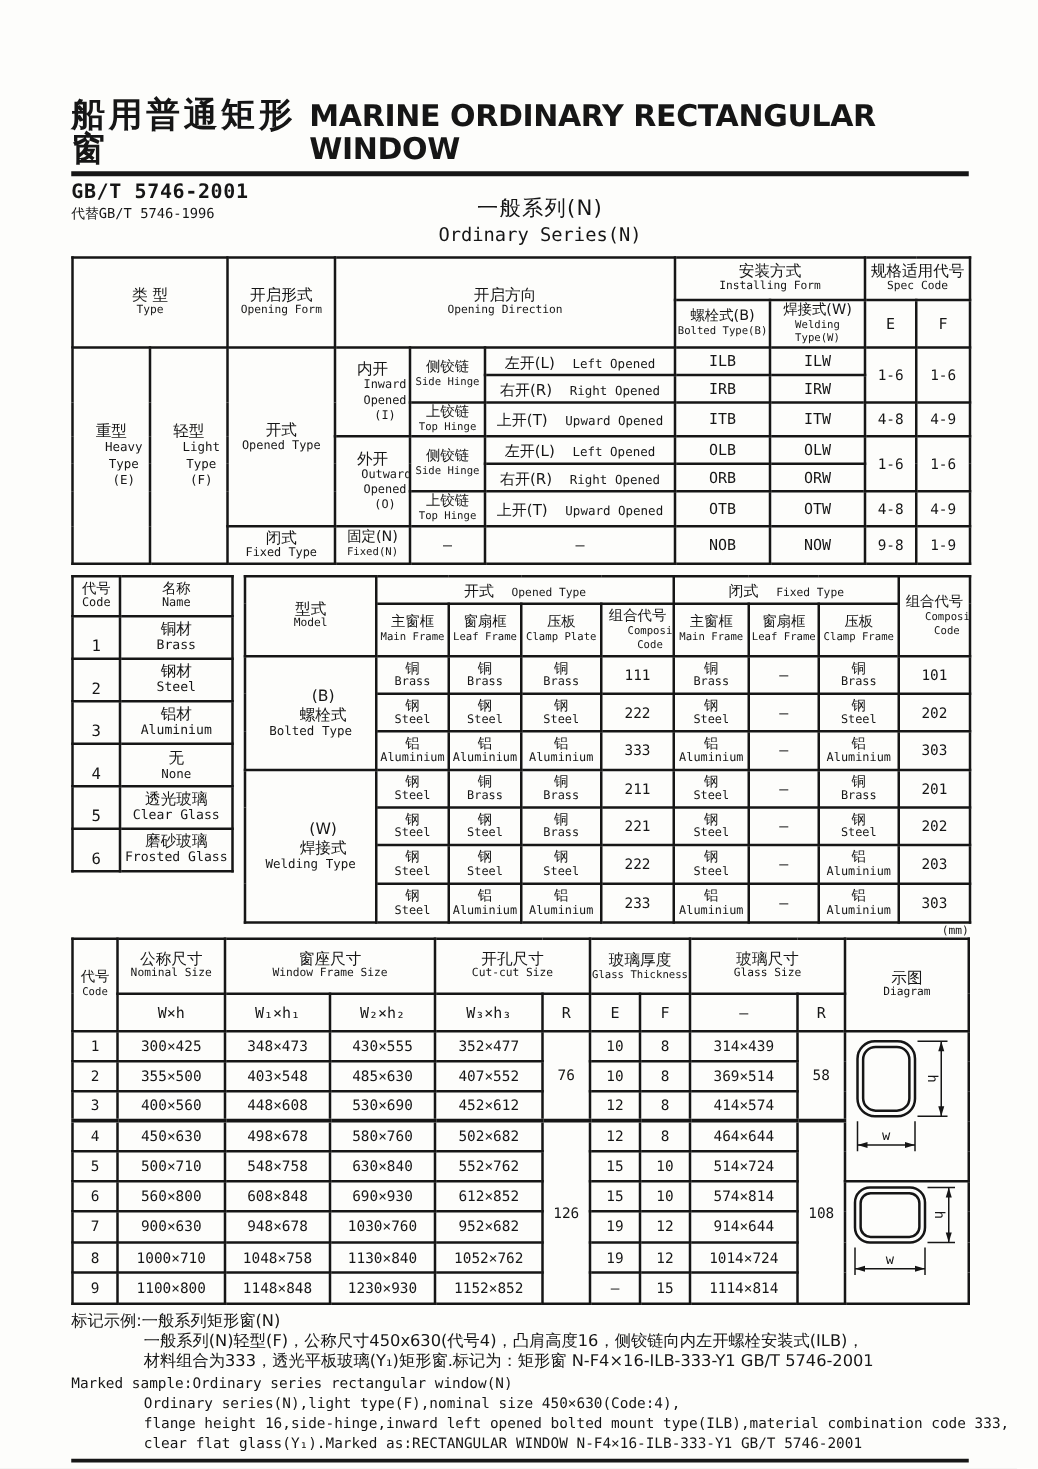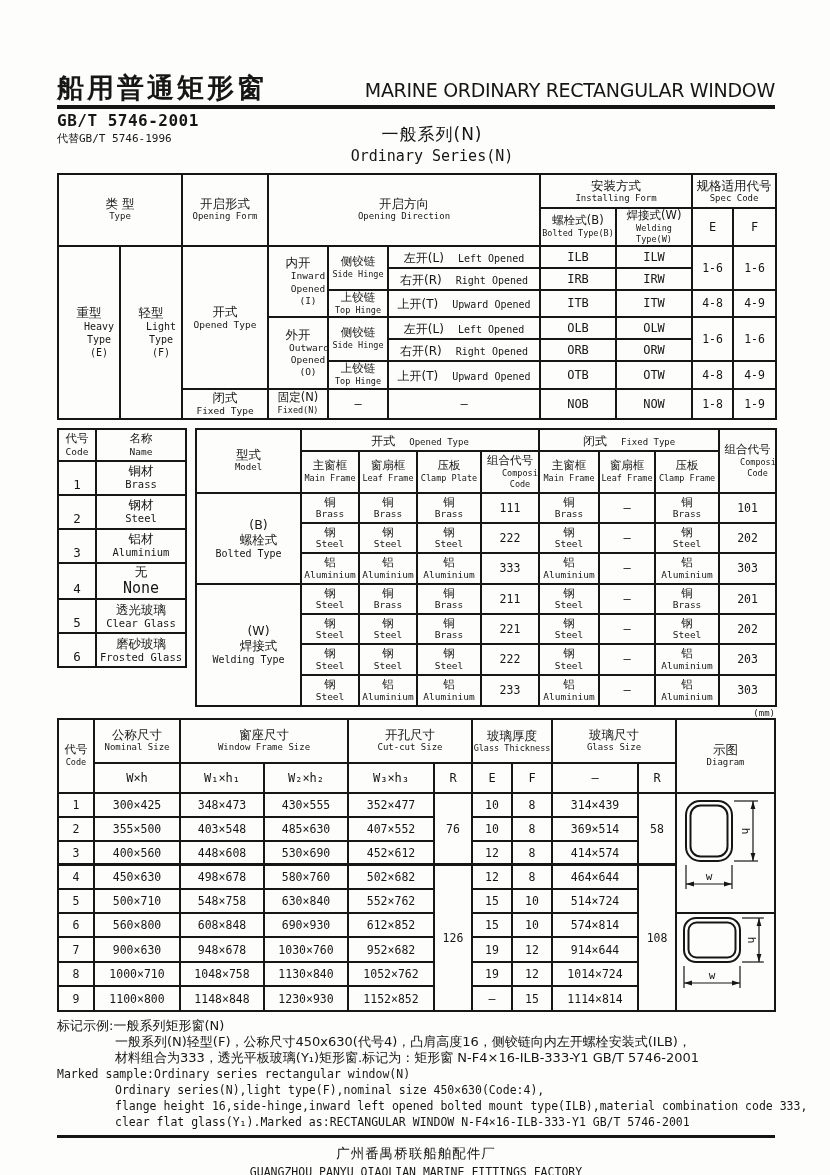--- a/index.html
+++ b/index.html
@@ -3,21 +3,21 @@
 <meta charset="utf-8">
 <style>
   html,body{margin:0;padding:0;background:#e8e8e6;}
   .page{position:relative;width:830px;height:1175px;background:#fdfdfb;color:#161616;
         font-family:"DejaVu Sans","Liberation Sans",sans-serif;overflow:hidden;}
   .content{position:absolute;left:57px;top:0;width:718px;}
 
   
   .title-row{display:flex;justify-content:space-between;align-items:flex-end;padding-top:42px;}
   .title-zh{font-size:27px;font-weight:600;letter-spacing:3px;line-height:1;}
-  .title-en{font-size:19px;font-weight:400;letter-spacing:-0.3px;line-height:1.1;margin-top:38px;}
+  .title-en{font-size:24px;font-weight:700;letter-spacing:-0.3px;line-height:1.1;margin-top:38px;}
   .head-rule{border-top:4px solid #161616;margin-top:4px;}
   .subhead{position:relative;height:58px;margin-top:2px;}
   .std-l1{font-size:16px;font-weight:700;font-family:"DejaVu Sans Mono","Liberation Mono",monospace;letter-spacing:0.5px;}
   .std-l2,.std-l3{font-size:11px;font-family:"DejaVu Sans Mono","Liberation Mono",monospace;margin-top:1px;}
   .series{position:absolute;left:16px;top:12px;width:100%;text-align:center;}
   .series-zh{font-size:17px;letter-spacing:1px;}
   .series-en{font-size:15px;font-family:"DejaVu Sans Mono","Liberation Mono",monospace;margin-top:1px;}
 
   
   table{border-collapse:collapse;table-layout:fixed;}
@@ -228,21 +228,21 @@
         <span class="en" style="font-size:9.5px">Fixed Type</span>
             </td>
       <td>
         <span class="zh" style="font-size:11.5px">固定(N)</span>
         <span class="en" style="font-size:8.5px">Fixed(N)</span>
             </td>
       <td class="code">—</td>
       <td class="code">—</td>
       <td class="code">NOB</td>
       <td class="code">NOW</td>
-      <td class="num">1-8</td>
+      <td class="num">9-8</td>
       <td class="num">1-9</td>
     </tr>
   </tbody>
       </table>
 
   <div class="tables2">
     <table class="t2a">
       <colgroup>
             <col style="width:38px">
             <col style="width:90px">
@@ -276,21 +276,21 @@
         <td class="codecell">3</td>
         <td>
           <span class="zh">铝材</span>
           <span class="en" style="font-size:10.5px">Aluminium</span>
               </td>
       </tr>
       <tr class="h34">
         <td class="codecell">4</td>
         <td>
           <span class="zh">无</span>
-          <span class="en" style="font-size:15px">None</span>
+          <span class="en" style="font-size:10px">None</span>
               </td>
       </tr>
       <tr class="h34">
         <td class="codecell">5</td>
         <td>
           <span class="zh">透光玻璃</span>
           <span class="en" style="font-size:10.5px">Clear Glass</span>
               </td>
       </tr>
       <tr class="h34">

